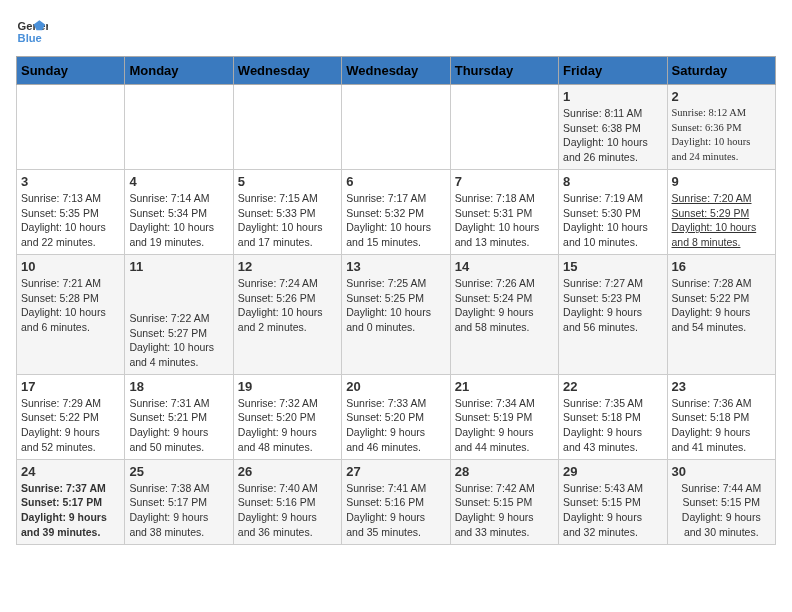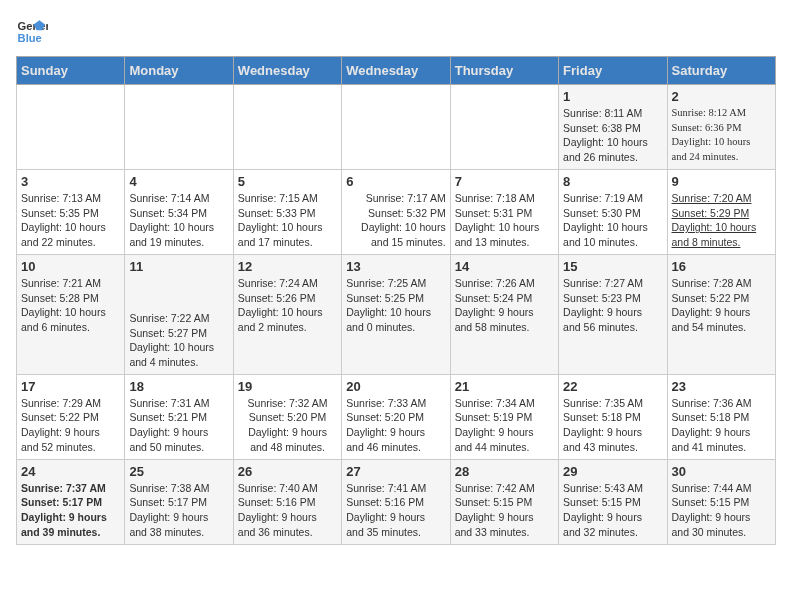--- a/index.html
+++ b/index.html
@@ -37,21 +37,21 @@
       font-size: 16px;
       color: #333;
     }
     table {
       width: 100%;
       border-collapse: collapse;
       table-layout: fixed;
     }
     thead tr th {
       background-color: #3a7abf;
-      color: #e5e5e5;
+      color: #000000;
       font-size: 13px;
       font-weight: bold;
       padding: 6px 4px;
       text-align: left;
       border: 1px solid #aaa;
     }
     tbody tr td {
       vertical-align: top;
       border: 1px solid #ccc;
       padding: 4px;
@@ -149,21 +149,21 @@
         </td>
         <td>
           <div class="day-num">5</div>
           <div class="day-info" style="white-space: pre-line;">Sunrise: 7:15 AM
 Sunset: 5:33 PM
 Daylight: 10 hours
 and 17 minutes.</div>
         </td>
         <td>
           <div class="day-num">6</div>
-          <div class="day-info" style="white-space: pre-line; text-align: right;">Sunrise: 7:17 AM
+          <div class="day-info" style="white-space: pre-line;">Sunrise: 7:17 AM
 Sunset: 5:32 PM
 Daylight: 10 hours
 and 15 minutes.</div>
         </td>
         <td>
           <div class="day-num">7</div>
           <div class="day-info" style="white-space: pre-line;">Sunrise: 7:18 AM
 Sunset: 5:31 PM
 Daylight: 10 hours
 and 13 minutes.</div>
@@ -244,21 +244,21 @@
         </td>
         <td>
           <div class="day-num">18</div>
           <div class="day-info" style="white-space: pre-line;">Sunrise: 7:31 AM
 Sunset: 5:21 PM
 Daylight: 9 hours
 and 50 minutes.</div>
         </td>
         <td>
           <div class="day-num">19</div>
-          <div class="day-info" style="white-space: pre-line; text-align: center;">Sunrise: 7:32 AM
+          <div class="day-info" style="white-space: pre-line;">Sunrise: 7:32 AM
 Sunset: 5:20 PM
 Daylight: 9 hours
 and 48 minutes.</div>
         </td>
         <td>
           <div class="day-num">20</div>
           <div class="day-info" style="white-space: pre-line;">Sunrise: 7:33 AM
 Sunset: 5:20 PM
 Daylight: 9 hours
 and 46 minutes.</div>
@@ -323,20 +323,20 @@
         </td>
         <td>
           <div class="day-num">29</div>
           <div class="day-info" style="white-space: pre-line;">Sunrise: 5:43 AM
 Sunset: 5:15 PM
 Daylight: 9 hours
 and 32 minutes.</div>
         </td>
         <td>
           <div class="day-num">30</div>
-          <div class="day-info" style="white-space: pre-line;">Sunrise: 7:44 AM
+          <div class="day-info" style="white-space: pre-line; text-align: center;">Sunrise: 7:44 AM
 Sunset: 5:15 PM
 Daylight: 9 hours
 and 30 minutes.</div>
         </td>
       </tr>
     </tbody>
 </table>
 
 </body></html>

